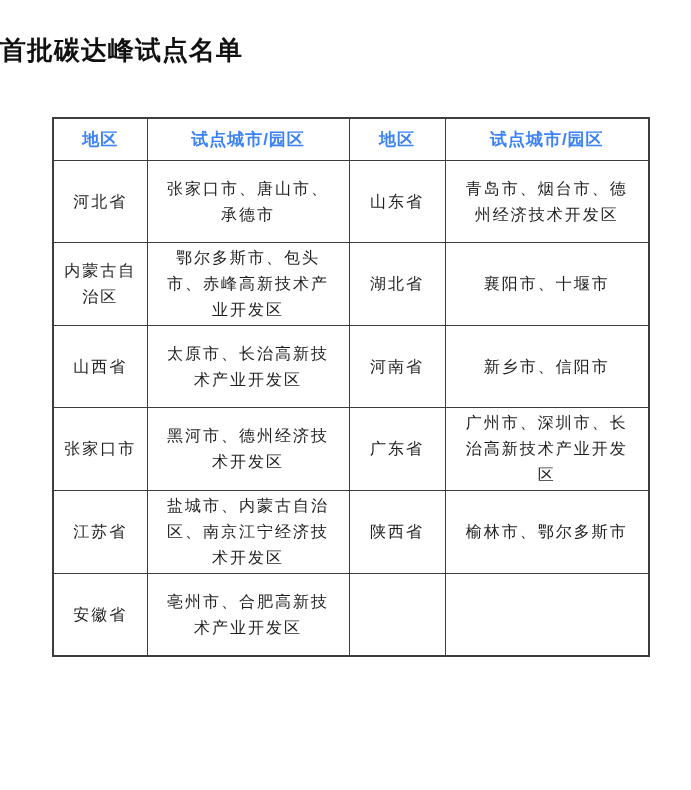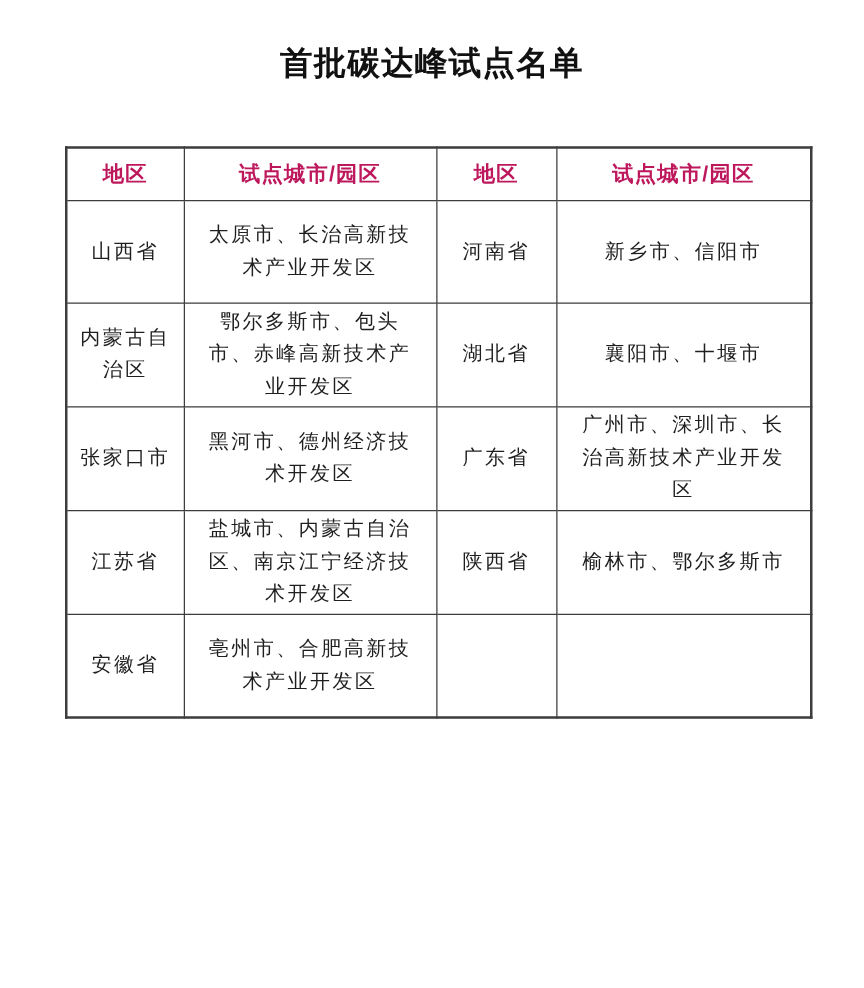--- a/index.html
+++ b/index.html
@@ -12,21 +12,21 @@
     width: 691px;
     height: 790px;
     background: #ffffff;
     font-family: "Liberation Serif", "DejaVu Serif", serif;
     color: #1a1a1a;
     overflow: hidden;
   }
   .doc-title {
     margin: 0;
     padding-top: 34px;
-    text-align: center;
+    text-align: left;
     font-size: 26px;
     line-height: 34px;
     font-weight: bold;
     color: #111111;
     letter-spacing: 1px;
     font-family: "Liberation Serif", "DejaVu Serif", serif;
   }
   table.pilot-table {
     border-collapse: collapse;
     table-layout: fixed;
@@ -42,21 +42,21 @@
 
   .pilot-table th {
     border: 1.5px solid #3d3d3d;
     height: 41px;
     text-align: center;
     vertical-align: middle;
     font-family: "Liberation Sans", "DejaVu Sans", sans-serif;
     font-weight: bold;
     font-size: 17px;
     letter-spacing: 1px;
-    color: #be185d;
+    color: #3b82f6;
     padding: 0 2px;
   }
   .pilot-table td {
     border: 1.5px solid #3d3d3d;
     height: 77px;
     text-align: center;
     vertical-align: middle;
     font-size: 16px;
     line-height: 26px;
     letter-spacing: 2px;
@@ -86,30 +86,36 @@
     <thead>
       <tr>
         <th>地区</th>
         <th>试点城市/园区</th>
         <th>地区</th>
         <th>试点城市/园区</th>
       </tr>
     </thead>
     <tbody>
         <tr>
-          <td>山西省</td>
-          <td>太原市、长治高新技术产业开发区</td>
-          <td>河南省</td>
-          <td>新乡市、信阳市</td>
+          <td>河北省</td>
+          <td>张家口市、唐山市、承德市</td>
+          <td>山东省</td>
+          <td>青岛市、烟台市、德州经济技术开发区</td>
         </tr>
         <tr>
           <td>内蒙古自治区</td>
           <td>鄂尔多斯市、包头市、赤峰高新技术产业开发区</td>
           <td>湖北省</td>
           <td>襄阳市、十堰市</td>
+        </tr>
+        <tr>
+          <td>山西省</td>
+          <td>太原市、长治高新技术产业开发区</td>
+          <td>河南省</td>
+          <td>新乡市、信阳市</td>
         </tr>
         <tr>
           <td>张家口市</td>
           <td>黑河市、德州经济技术开发区</td>
           <td>广东省</td>
           <td>广州市、深圳市、长治高新技术产业开发区</td>
         </tr>
         <tr>
           <td>江苏省</td>
           <td>盐城市、内蒙古自治区、南京江宁经济技术开发区</td>

